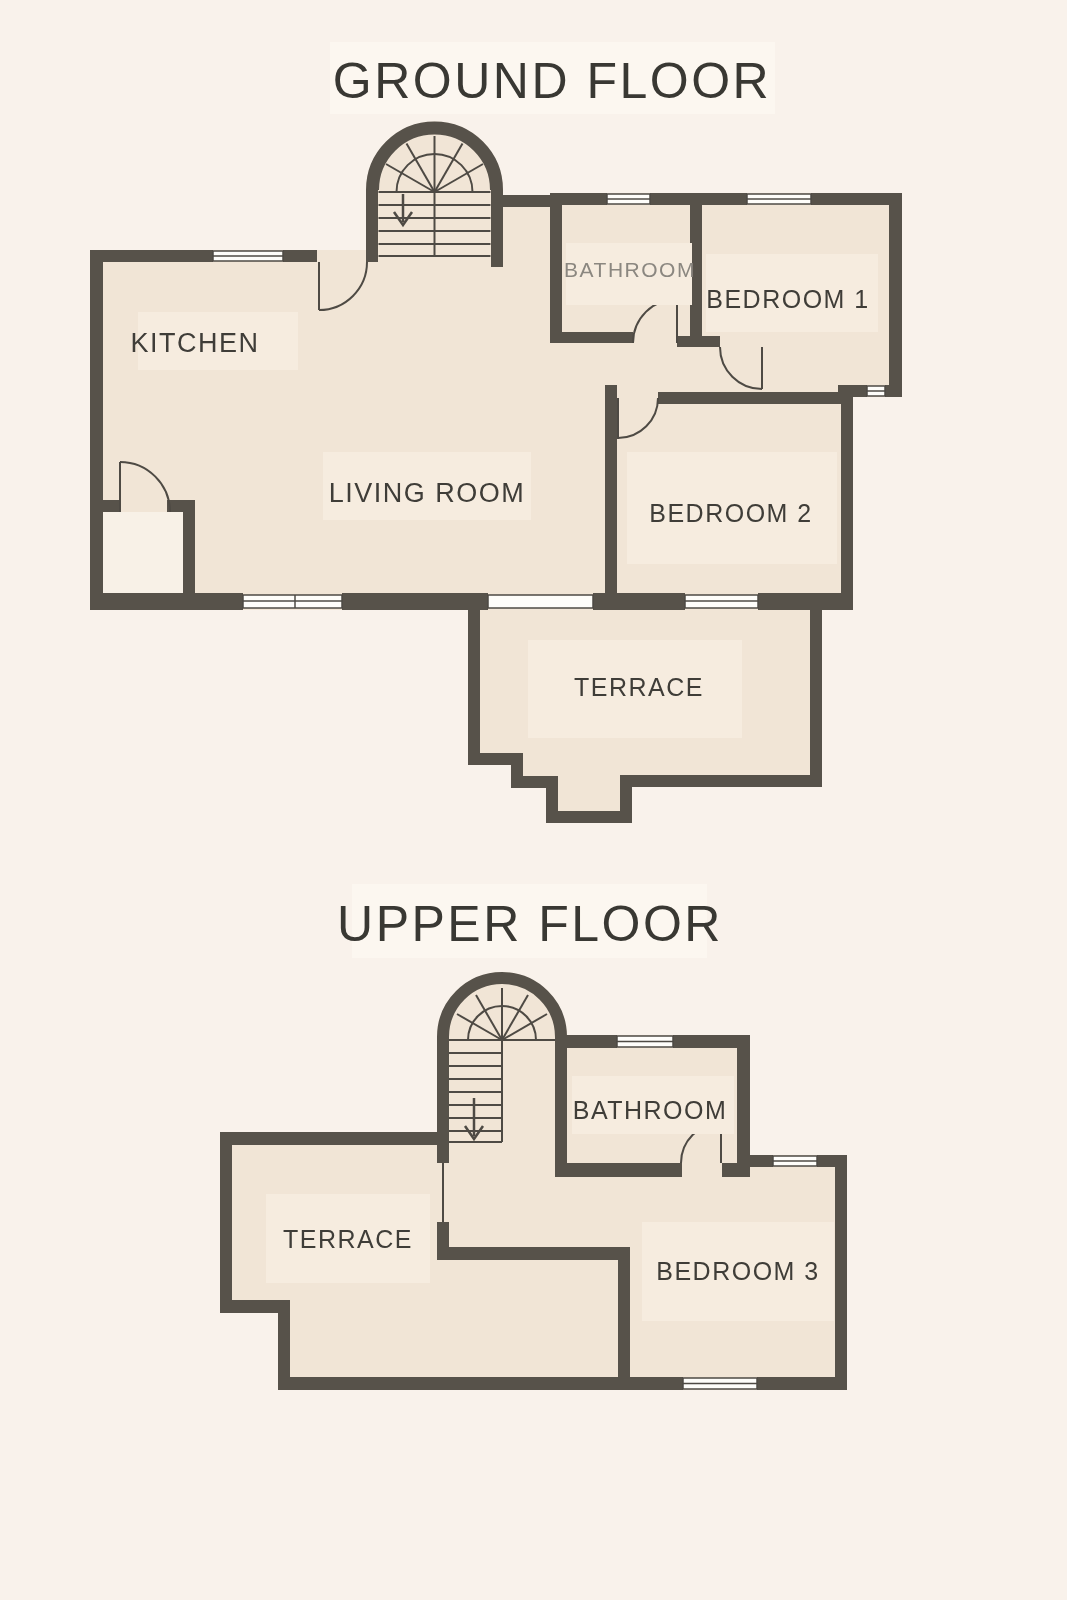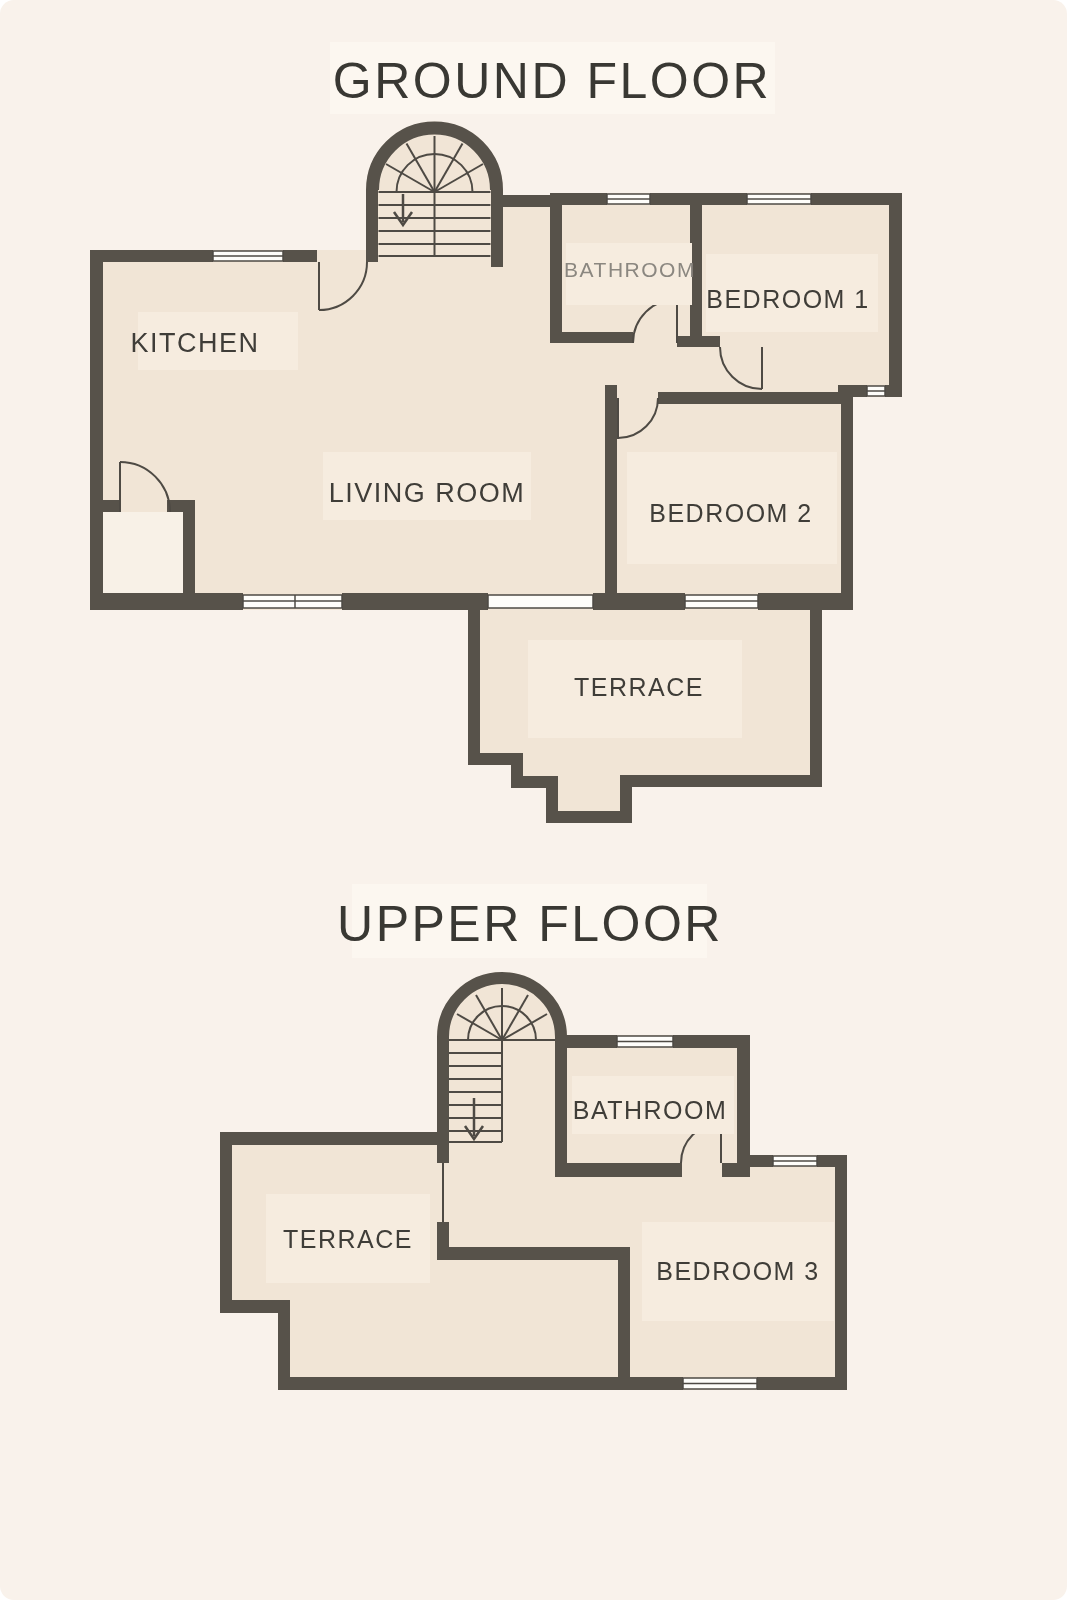--- a/index.html
+++ b/index.html
@@ -1,17 +1,17 @@
 <!DOCTYPE html>
 <html><head>
 <meta charset="utf-8">
 <style>
   html,body{margin:0;padding:0;}
   body{font-family:"Liberation Sans",sans-serif;}
-  .stage{position:relative;width:1067px;height:1600px;overflow:hidden;border-radius:14px;}
+  .stage{position:relative;width:1067px;height:1600px;overflow:hidden;}
   svg{display:block;}
   text{font-family:"Liberation Sans",sans-serif;}
   .floor-title{font-size:50px;letter-spacing:2.5px;font-weight:400;}
   .room-label{font-size:25px;letter-spacing:1.5px;font-weight:400;}
   .room-label-big{font-size:27px;letter-spacing:1.5px;font-weight:400;}
   .room-label-muted{font-size:21px;letter-spacing:1.5px;font-weight:400;}
 </style>
 </head>
 <body>
 

